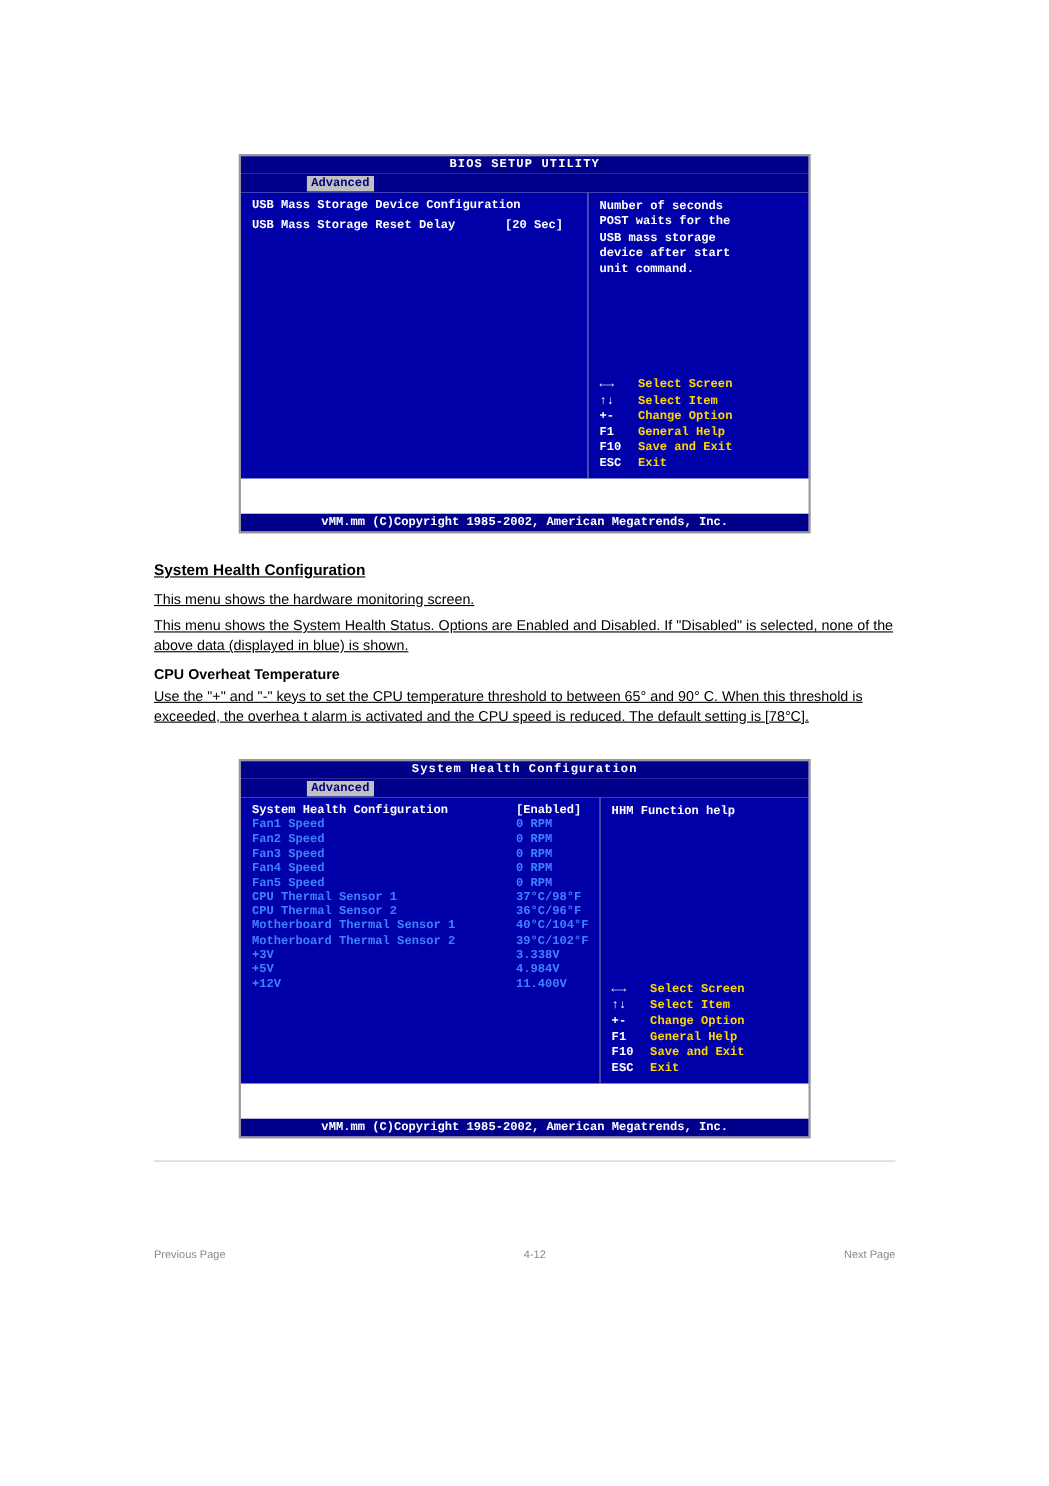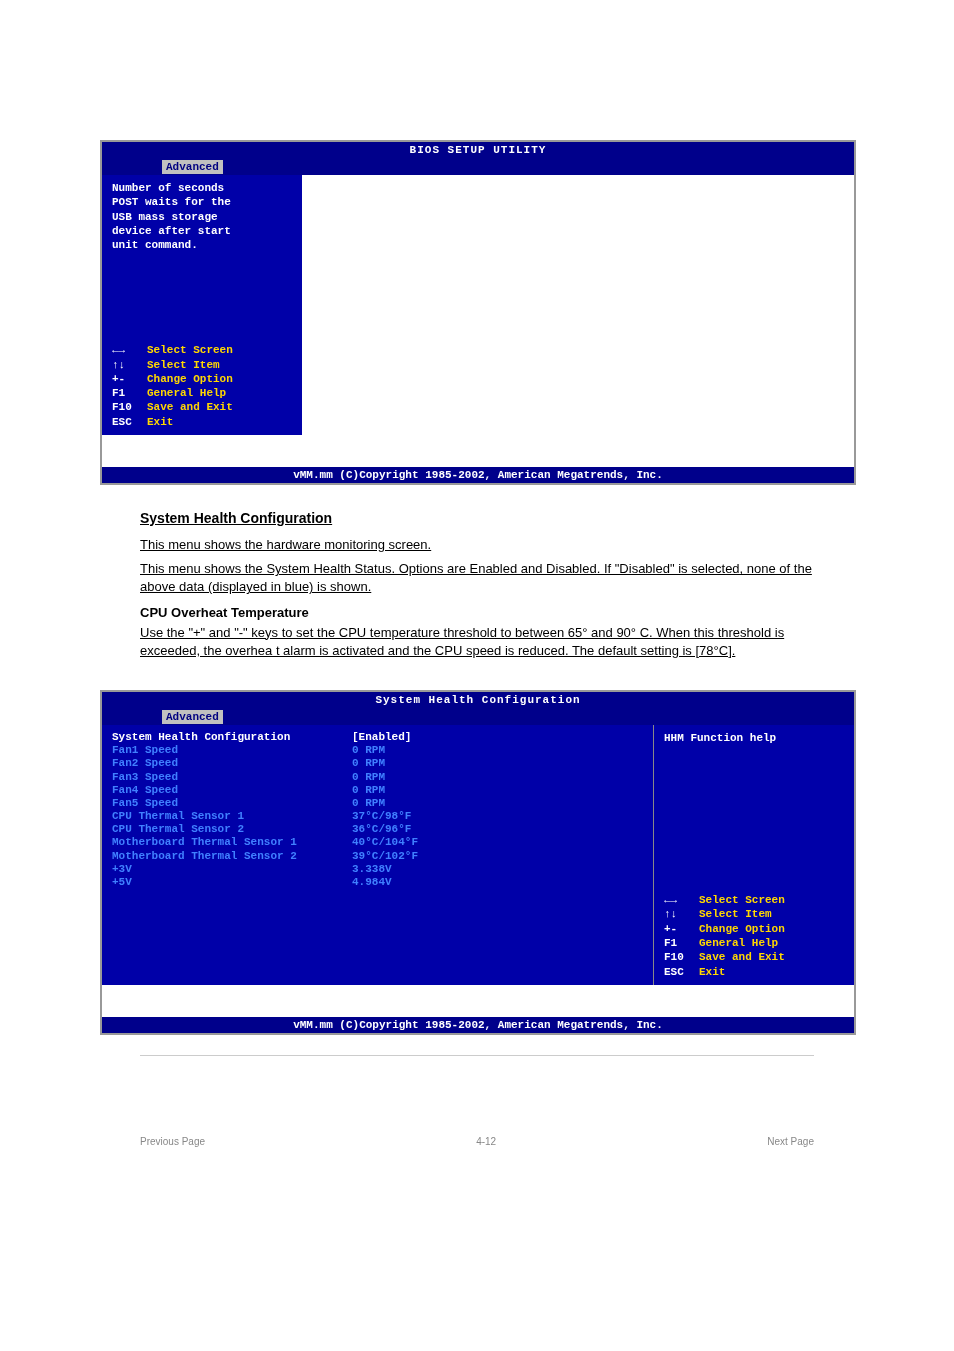--- a/index.html
+++ b/index.html
@@ -11,21 +11,21 @@
       background: #ffffff;
       font-family: Arial, sans-serif;
       width: 954px;
       margin: 0 auto;
       padding: 20px 0;
     }
     .page-content {
       padding: 0 100px;
     }
     .bios-screen {
-      width: 756px;
+      width: 520px;
       margin: 120px auto 20px;
       border: 2px solid #999;
       font-family: 'Courier New', monospace;
       font-size: 11px;
       font-weight: bold;
       position: relative;
     }
     .bios-title-bar {
       background: #00008b;
       color: #ffffff;
@@ -175,20 +175,27 @@
 <body>
 
 <div class="page-content">
 
   <div class="bios-screen">
     <div class="bios-title-bar">BIOS SETUP UTILITY</div>
     <div class="bios-tab-bar">
       <span class="bios-tab">Advanced</span>
     </div>
     <div class="bios-body">
+      <div class="bios-left">
+        <div class="bios-heading">USB Mass Storage Device Configuration</div>
+        <div class="bios-item selected">
+          <span class="bios-item-label">USB Mass Storage Reset Delay</span>
+          <span class="bios-item-value">[20 Sec]</span>
+        </div>
+      </div>
       <div class="bios-right">
         <div class="help-text">
           <div>Number of seconds</div>
           <div>POST waits for the</div>
           <div>USB mass storage</div>
           <div>device after start</div>
           <div>unit command.</div>
         </div>
         <div class="nav-keys">
           <span class="nav-key">←→</span>
@@ -262,20 +269,24 @@
             <span class="health-label">Motherboard Thermal Sensor 2</span>
             <span class="health-value">39°C/102°F</span>
           </div>
           <div class="health-row">
             <span class="health-label">+3V</span>
             <span class="health-value">3.338V</span>
           </div>
           <div class="health-row">
             <span class="health-label">+5V</span>
             <span class="health-value">4.984V</span>
+          </div>
+          <div class="health-row">
+            <span class="health-label">+12V</span>
+            <span class="health-value">11.400V</span>
           </div>
         </div>
       <div class="bios-right">
         <div class="help-text">HHM Function help</div>
         <div class="nav-keys">
           <span class="nav-key">←→</span>
           <span class="nav-label-yellow">Select Screen</span>
           <span class="nav-key">↑↓</span>
           <span class="nav-label-yellow">Select Item</span>
           <span class="nav-key">+-</span>

